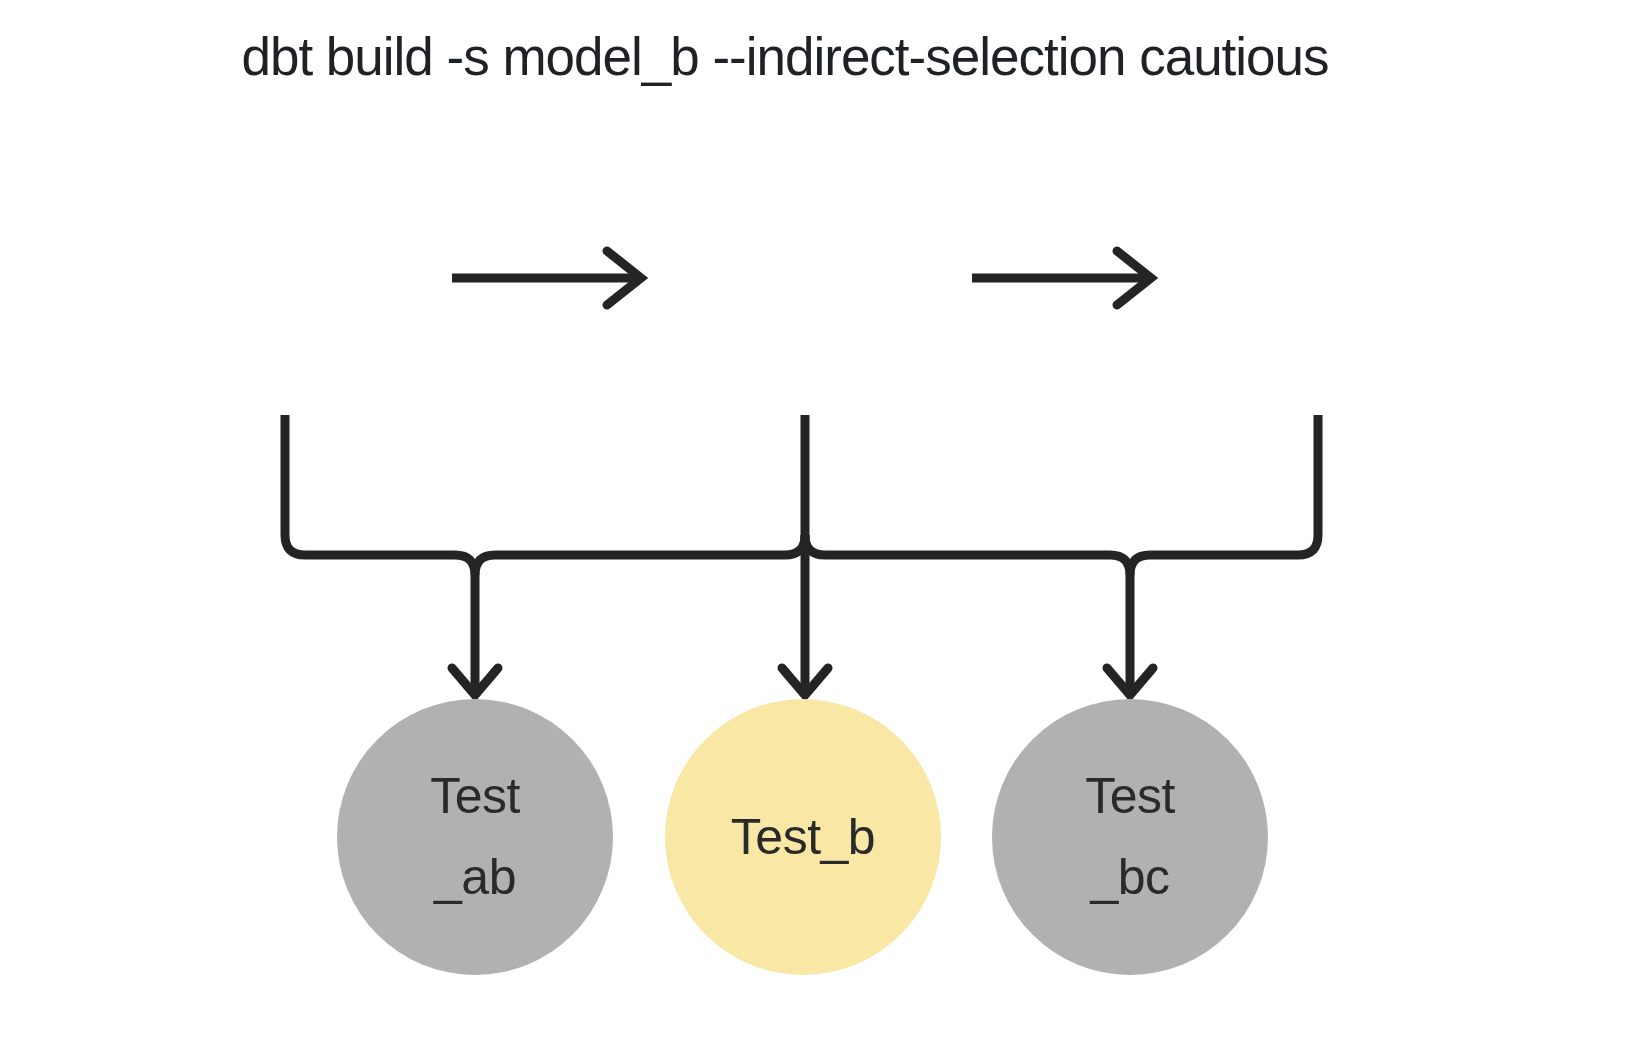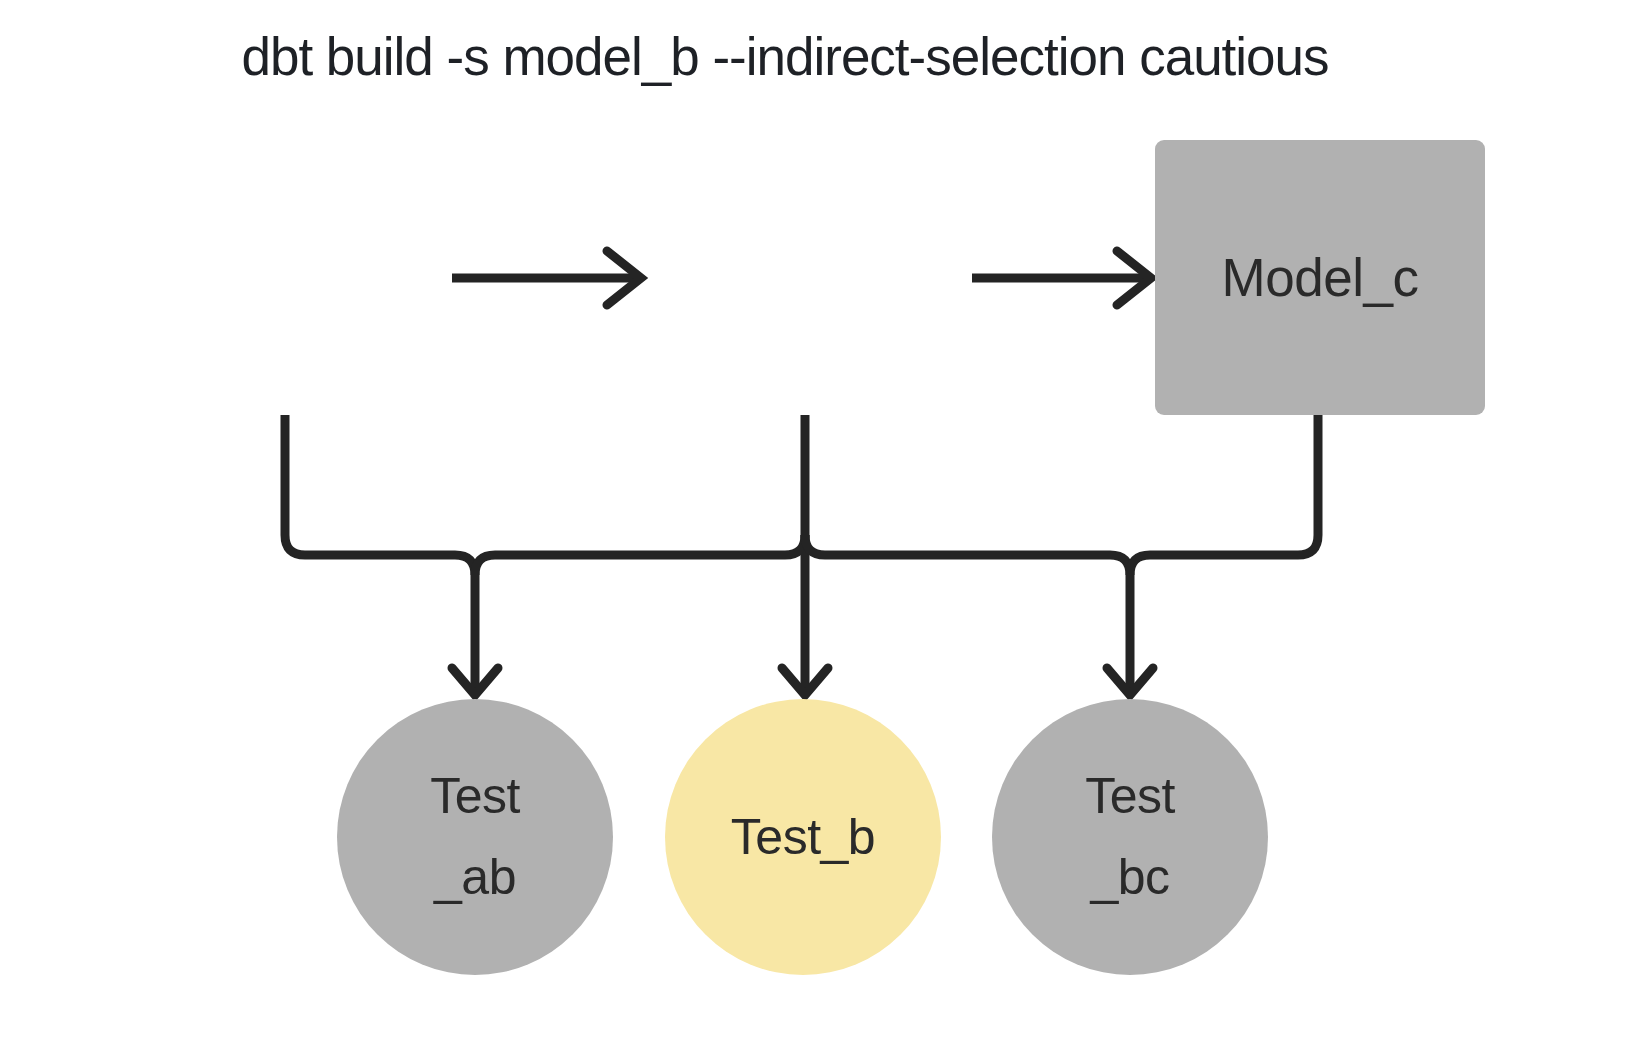--- a/index.html
+++ b/index.html
@@ -111,23 +111,20 @@
 
     <path d="M1318,415 V535 Q1318,555 1298,555 H1150 Q1130,555 1130,575"></path>
 
     <path class="head" d="M452,668 L475,695 L498,668"></path>
     <path class="head" d="M782,668 L805,695 L828,668"></path>
     <path class="head" d="M1107,668 L1130,695 L1153,668"></path>
   </svg>
 
 
 
-  <div class="node box gray" id="node-model-c">
-    <span>Model_c</span>
-  </div>
 
   <div class="node circle gray" id="node-test-ab">
     <span>Test</span>
     <span>_ab</span>
   </div>
 
   <div class="node circle yellow" id="node-test-b">
     <span>Test_b</span>
   </div>
 

